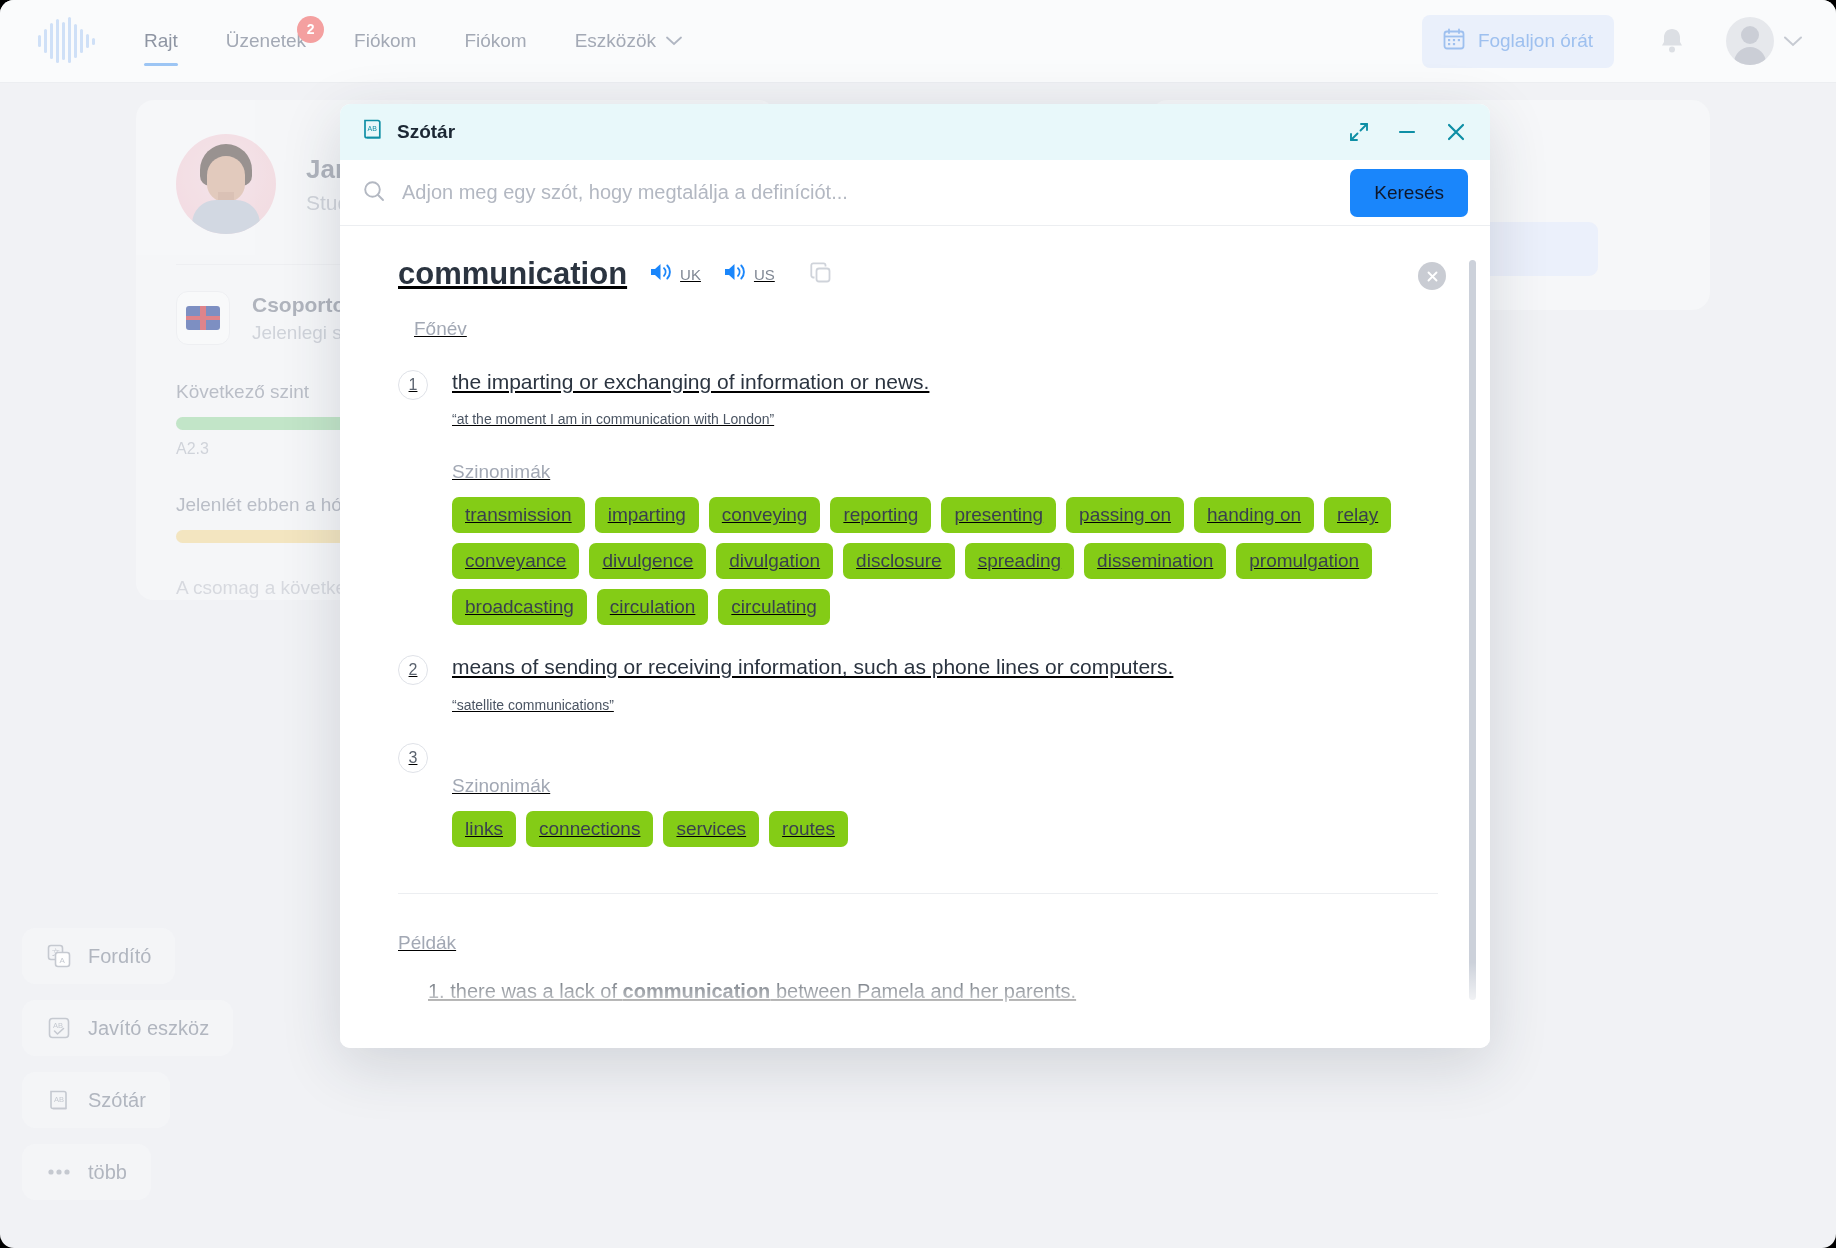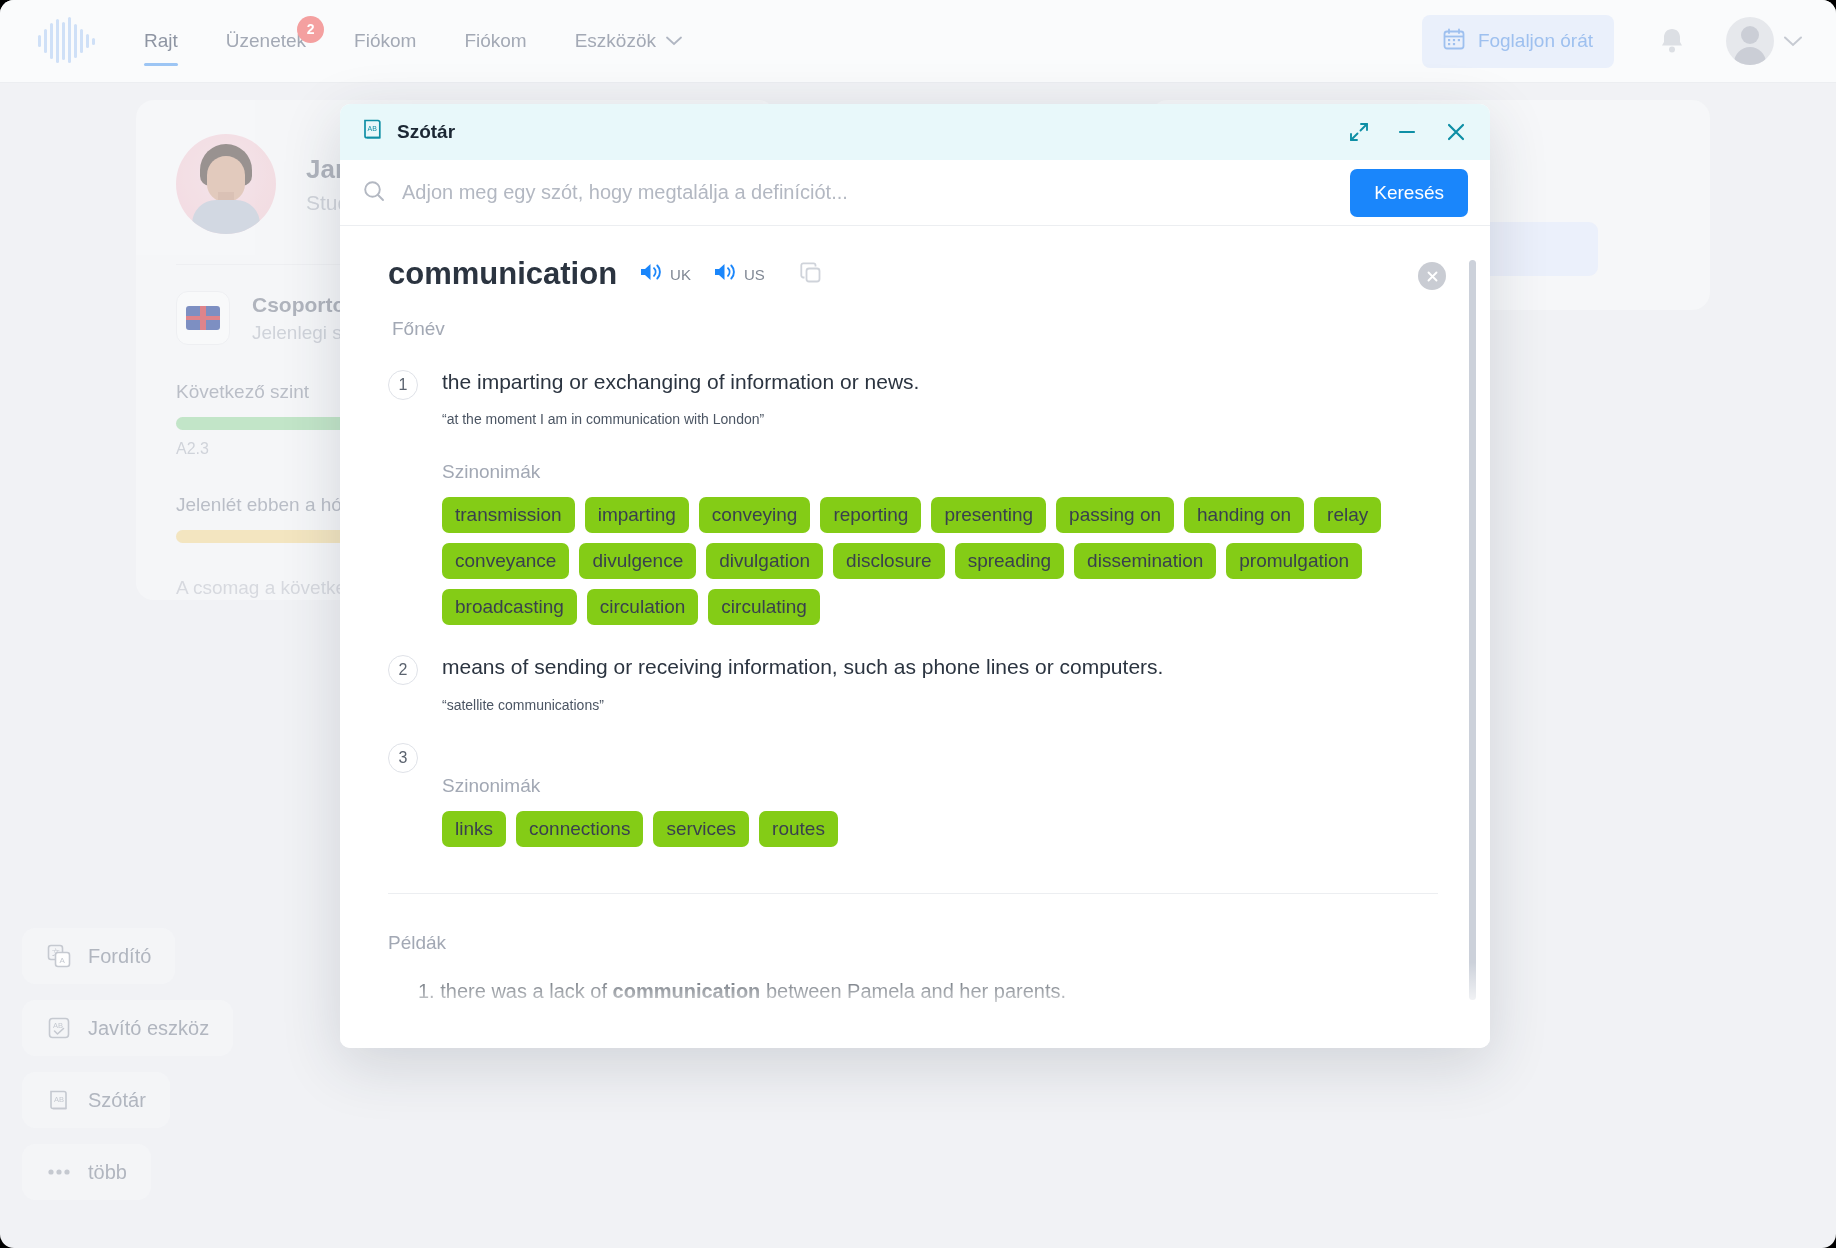--- a/index.html
+++ b/index.html
@@ -163,48 +163,49 @@
     display: flex; align-items: center; padding: 0 22px;
   }
   #search-input {
     flex: 1; border: none; outline: none;
     font-size: 20px; color: #2b3440;
     font-family: "Liberation Sans", sans-serif;
     margin-left: 16px; background: transparent;
   }
   #search-input::placeholder { color: #b3b8c2; }
   #search-btn {
-    background: #1a86fb; color: #ffffff;
+    background: #1a86fb; color: #0f172a;
     border: none; border-radius: 7px;
     padding: 13px 24px; font-size: 19px; cursor: pointer;
     font-family: "Liberation Sans", sans-serif;
   }
   #modal-body {
     position: relative; flex: 1;
     overflow: hidden;
-    padding: 30px 52px 0 30px;
+    padding: 30px 52px 0 40px;
+    text-decoration: underline;
   }
   #clear-result {
     position: absolute; right: 44px; top: 36px;
     width: 28px; height: 28px; border-radius: 50%;
     background: #c9ccd3; color: #fff;
     display: flex; align-items: center; justify-content: center;
     font-size: 17px; cursor: pointer; line-height: 1;
   }
   #scrollbar {
     position: absolute; right: 14px; top: 34px;
     width: 7px; height: 740px; border-radius: 4px;
     background: #ccd1da; cursor: pointer;
   }
   .word-head { display: flex; align-items: center; gap: 22px; padding-left: 18px; }
   .word-title { font-size: 31px; font-weight: 700; color: #2b3440; }
   .pron { display: flex; align-items: center; gap: 6px; cursor: pointer; }
   .pron-label { font-size: 15px; color: #808894; }
   #copy-btn { cursor: pointer; margin-left: 12px; display: flex; }
-  .pos-label { font-size: 19px; color: #a2a8b4; margin: 26px 0 0 22px; }
+  .pos-label { font-size: 19px; color: #a2a8b4; margin: 26px 0 0 34px; }
   .def-block { display: flex; gap: 24px; margin-top: 28px; padding-left: 18px; }
   .def-num {
     width: 30px; height: 30px; border-radius: 50%;
     border: 1px solid #dfe2e8; color: #5b6personal;
     color: #5b636f; font-size: 16px; flex: none;
     display: flex; align-items: center; justify-content: center;
     margin-top: 2px;
   }
   .def-text { font-size: 21px; color: #2b3440; line-height: 1.35; }
   .def-example { font-size: 14px; color: #4b5563; margin-top: 15px; }

